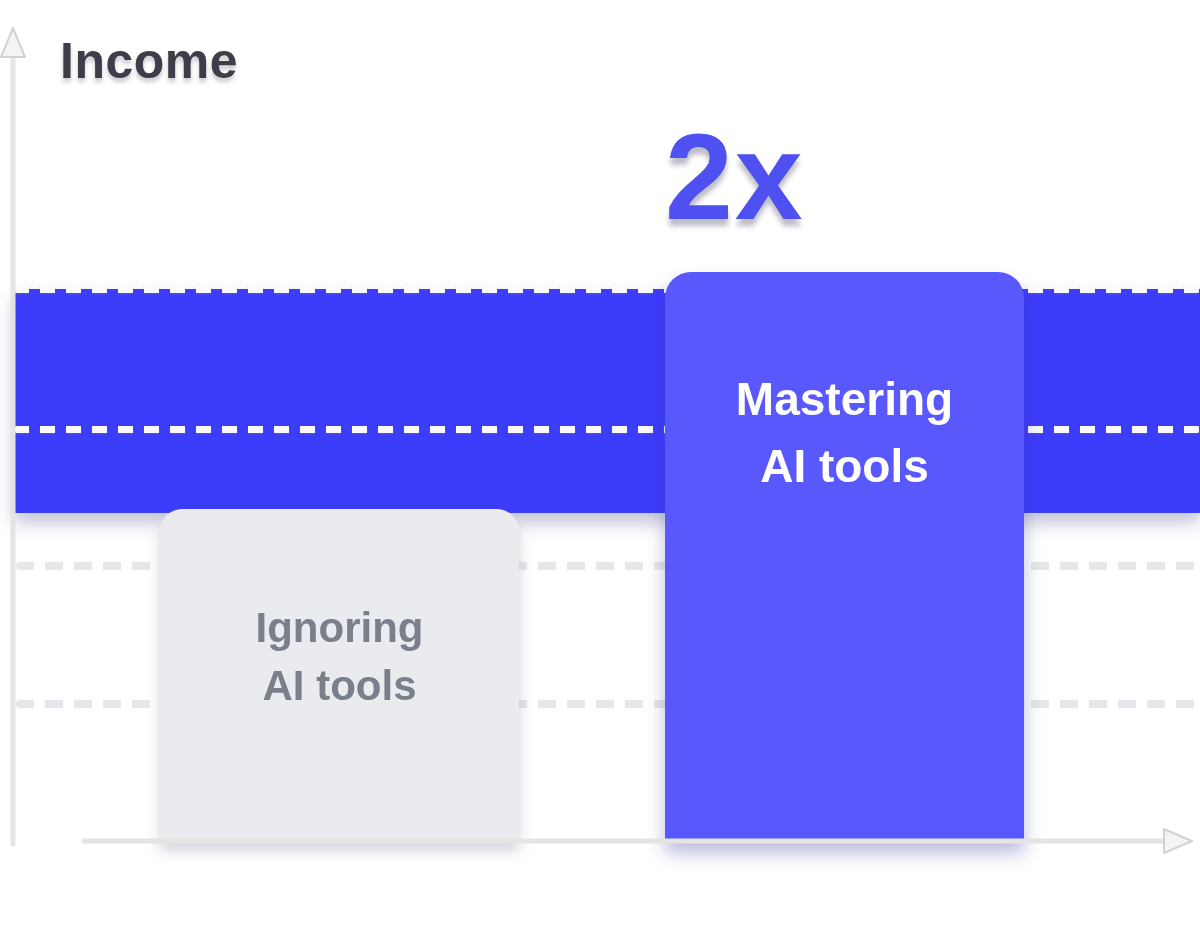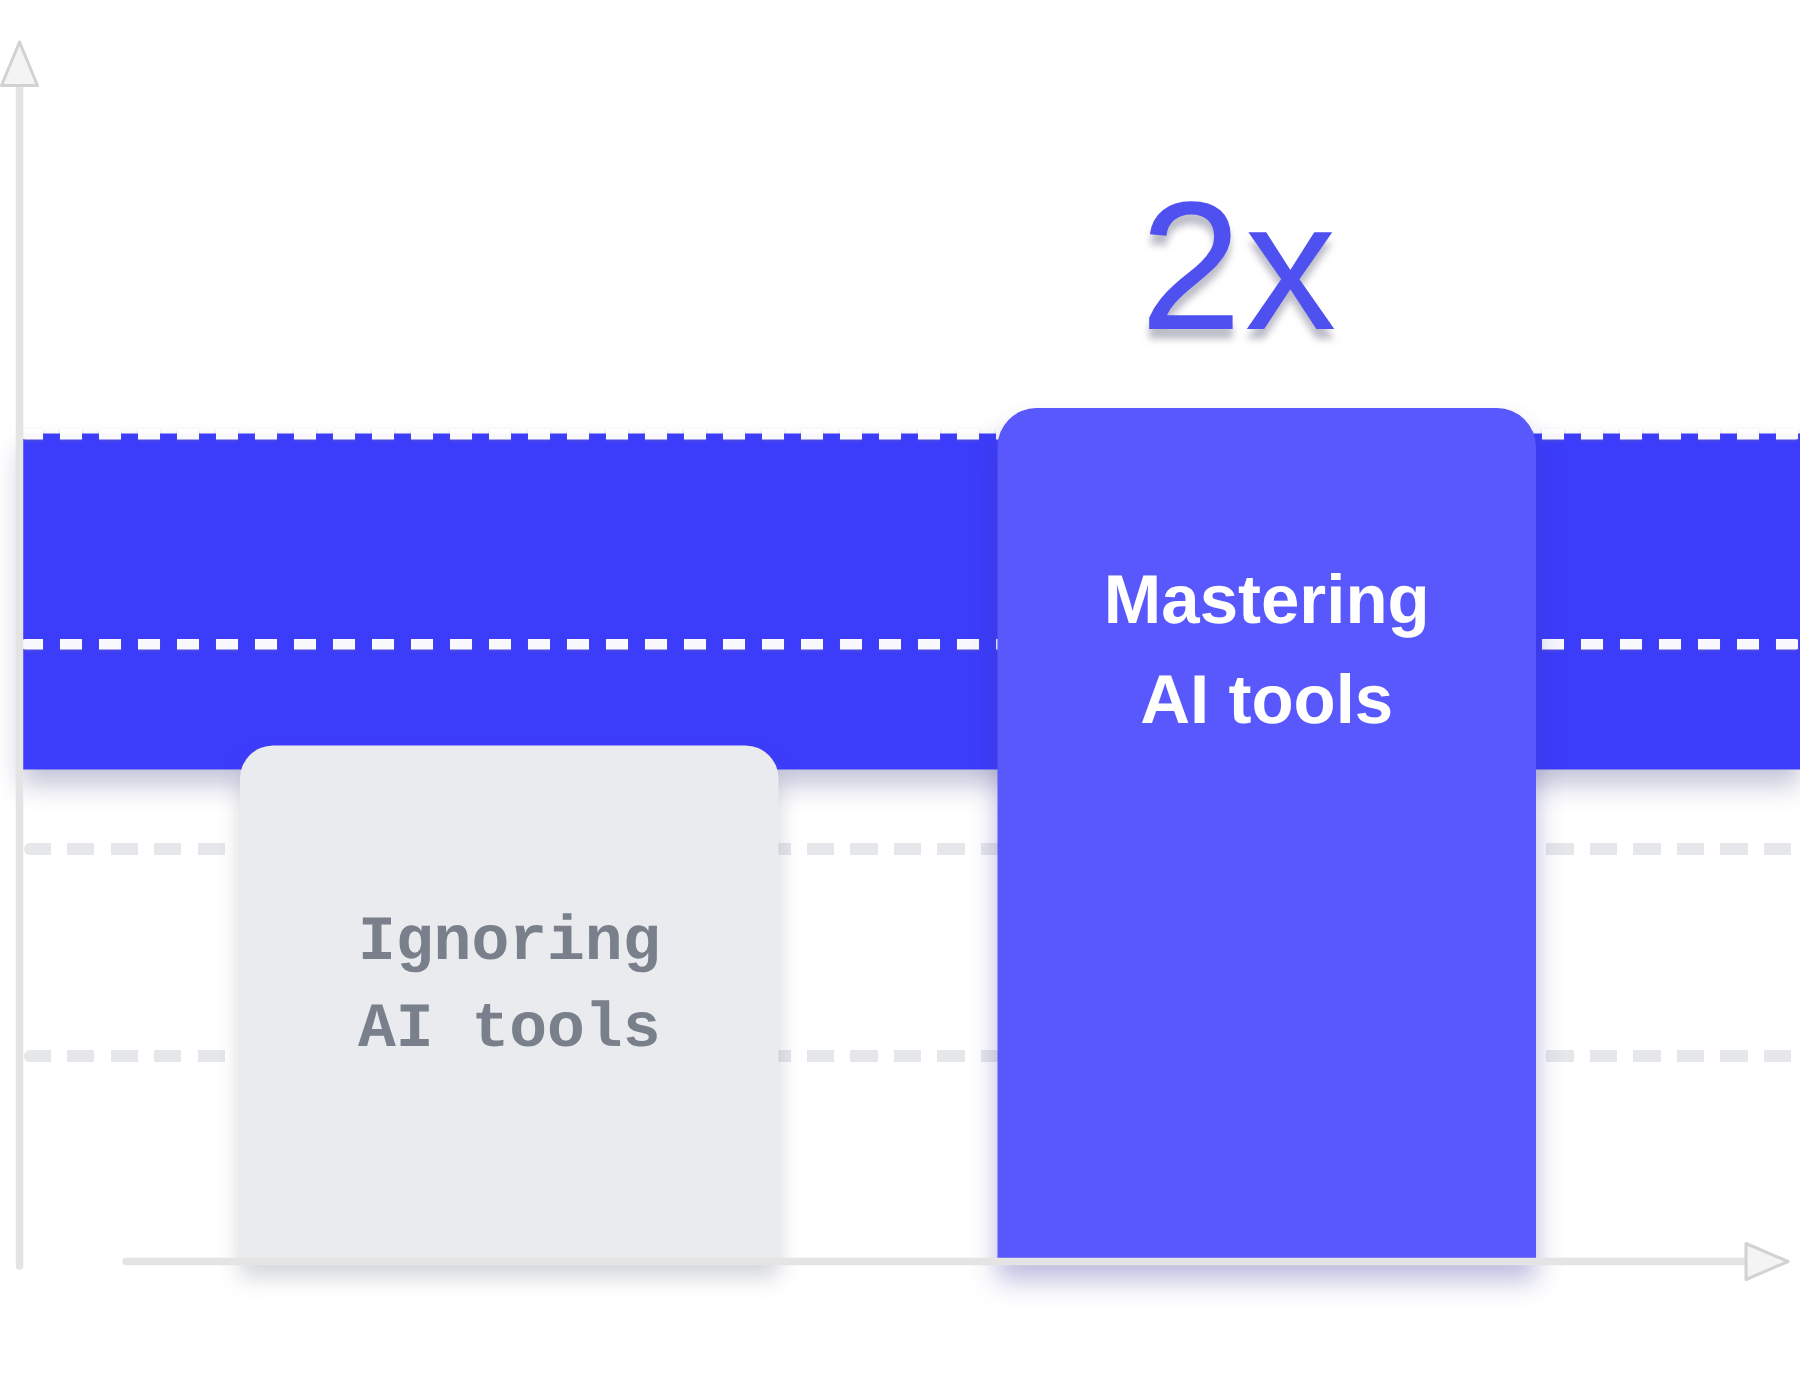--- a/index.html
+++ b/index.html
@@ -37,34 +37,34 @@
   .band-dash.mid{top:137px;}
   
   .bar{
     position:absolute;bottom:84px;width:359px;z-index:3;
     display:flex;flex-direction:column;align-items:center;
     text-align:center;font-weight:700;
   }
   .bar-ignoring{
     left:160px;border-radius:22px 22px 0 0;
     box-shadow:0 10px 14px rgba(110,115,135,.30);
-    font-size:42px;line-height:58px;padding-top:16px;font-family:Liberation Mono, monospace;
+    font-size:42px;line-height:58px;padding-top:4px;
   }
   .bar-ignoring .bar-label{margin-top:86px;}
   .bar-mastering{
     left:665px;border-radius:26px 26px 0 0;z-index:4;
     box-shadow:0 12px 18px rgba(60,60,160,.35);
     font-size:46px;line-height:67px;
   }
   .bar-mastering .bar-label{margin-top:94px;}
   .bar-label{display:block;}
   
   .multiplier{
     position:absolute;left:665px;width:323px;top:116px;z-index:5;
-    text-align:center;font-size:122px;line-height:122px;font-weight:400;
+    text-align:left;font-size:122px;line-height:122px;font-weight:700;
     letter-spacing:2px;
     text-shadow:0 7px 5px rgba(135,135,155,.55);
   }
 </style>
 </head>
 <body>
 
 <div class="canvas">
 
   <div class="gridline" style="top: 562px; --grid-color: #e6e7eb;"></div>
@@ -84,20 +84,21 @@
 
   <div class="bar bar-mastering" style="height: 569px; bottom: 84px; background: rgb(88, 88, 253); color: rgb(255, 255, 255);">
     <span class="bar-label">
       <span>Mastering</span><br>
       <span>AI tools</span>
     </span>
   </div>
 
   <div class="multiplier" style="color: rgb(78, 80, 240);">2x</div>
 
+  <div class="income-label" style="color: rgb(62, 62, 74);">Income</div>
 
   <svg class="axes-svg" width="1200" height="925" viewBox="0 0 1200 925">
     <line id="y-axis-line" x1="13" y1="844" x2="13" y2="52" stroke-width="5" stroke-linecap="round" stroke="#e4e4e4"></line>
     <polygon id="y-axis-arrow" points="13,28 1,57 25,57" stroke-width="2" stroke-linejoin="round" fill="#f4f4f4" stroke="#d2d2d2"></polygon>
     <line id="x-axis-line" x1="84" y1="841" x2="1168" y2="841" stroke-width="5" stroke-linecap="round" stroke="#e4e4e4"></line>
     <polygon id="x-axis-arrow" points="1192,841 1164,829 1164,853" stroke-width="2" stroke-linejoin="round" fill="#f4f4f4" stroke="#d2d2d2"></polygon>
   </svg>
 
 </div>
 

